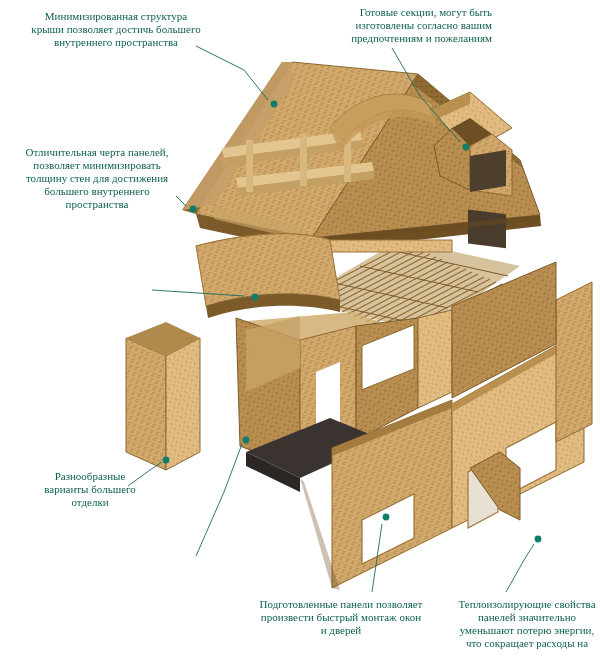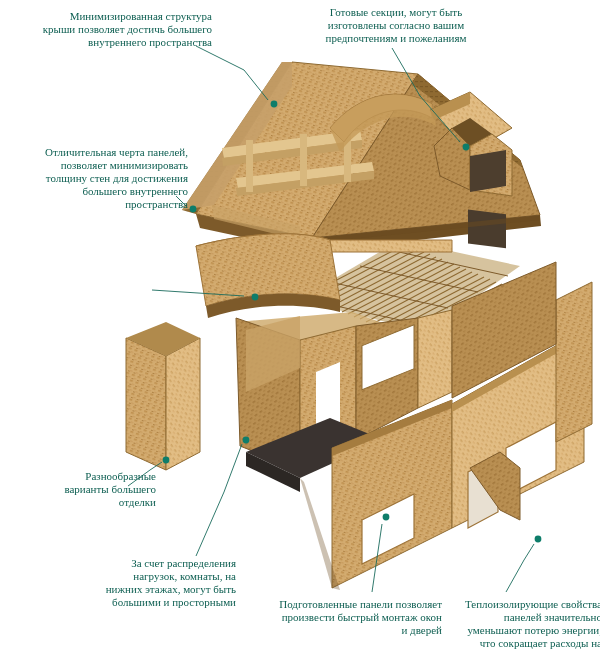--- a/index.html
+++ b/index.html
@@ -21,22 +21,22 @@
     width: 600px; height: 659px;
   }
   .callout {
     position: absolute;
     color: #0e5f52;
     font-family: "Liberation Serif", "DejaVu Serif", serif;
     font-size: 11px;
     line-height: 13px;
     white-space: pre-line;
   }
-  .c-left { text-align: right; }
-  .c-center { text-align: center; }
+  .c-left { text-align: center; }
+  .c-center { text-align: right; }
 </style>
 </head>
 <body>
 
 <div id="stage">
 
   <svg id="art" viewBox="0 0 600 659" xmlns="http://www.w3.org/2000/svg">
     <defs>
       <pattern id="osb" width="6" height="6" patternUnits="userSpaceOnUse" patternTransform="rotate(20)">
         <rect width="6" height="6" fill="#d3ab६f"></rect>
@@ -214,24 +214,20 @@
 позволяет минимизировать
 толщину стен для достижения
 большего внутреннего
 пространства</div>
 
 
   <div class="callout c-left" style="left:24px; top:470px; width:132px;">Разнообразные
 варианты большего
 отделки</div>
 
-  <div class="callout c-left" style="left:64px; top:557px; width:172px;">За счет распределения
-нагрузок, комнаты, на
-нижних этажах, могут быть
-большими и просторными</div>
 
   <div class="callout c-left" style="left:240px; top:598px; width:202px;">Подготовленные панели позволяет
 произвести быстрый монтаж окон
 и дверей</div>
 
   <div class="callout c-left" style="left:452px; top:598px; width:150px;">Теплоизолирующие свойства
 панелей значительно
 уменьшают потерю энергии,
 что сокращает расходы на</div>
 

